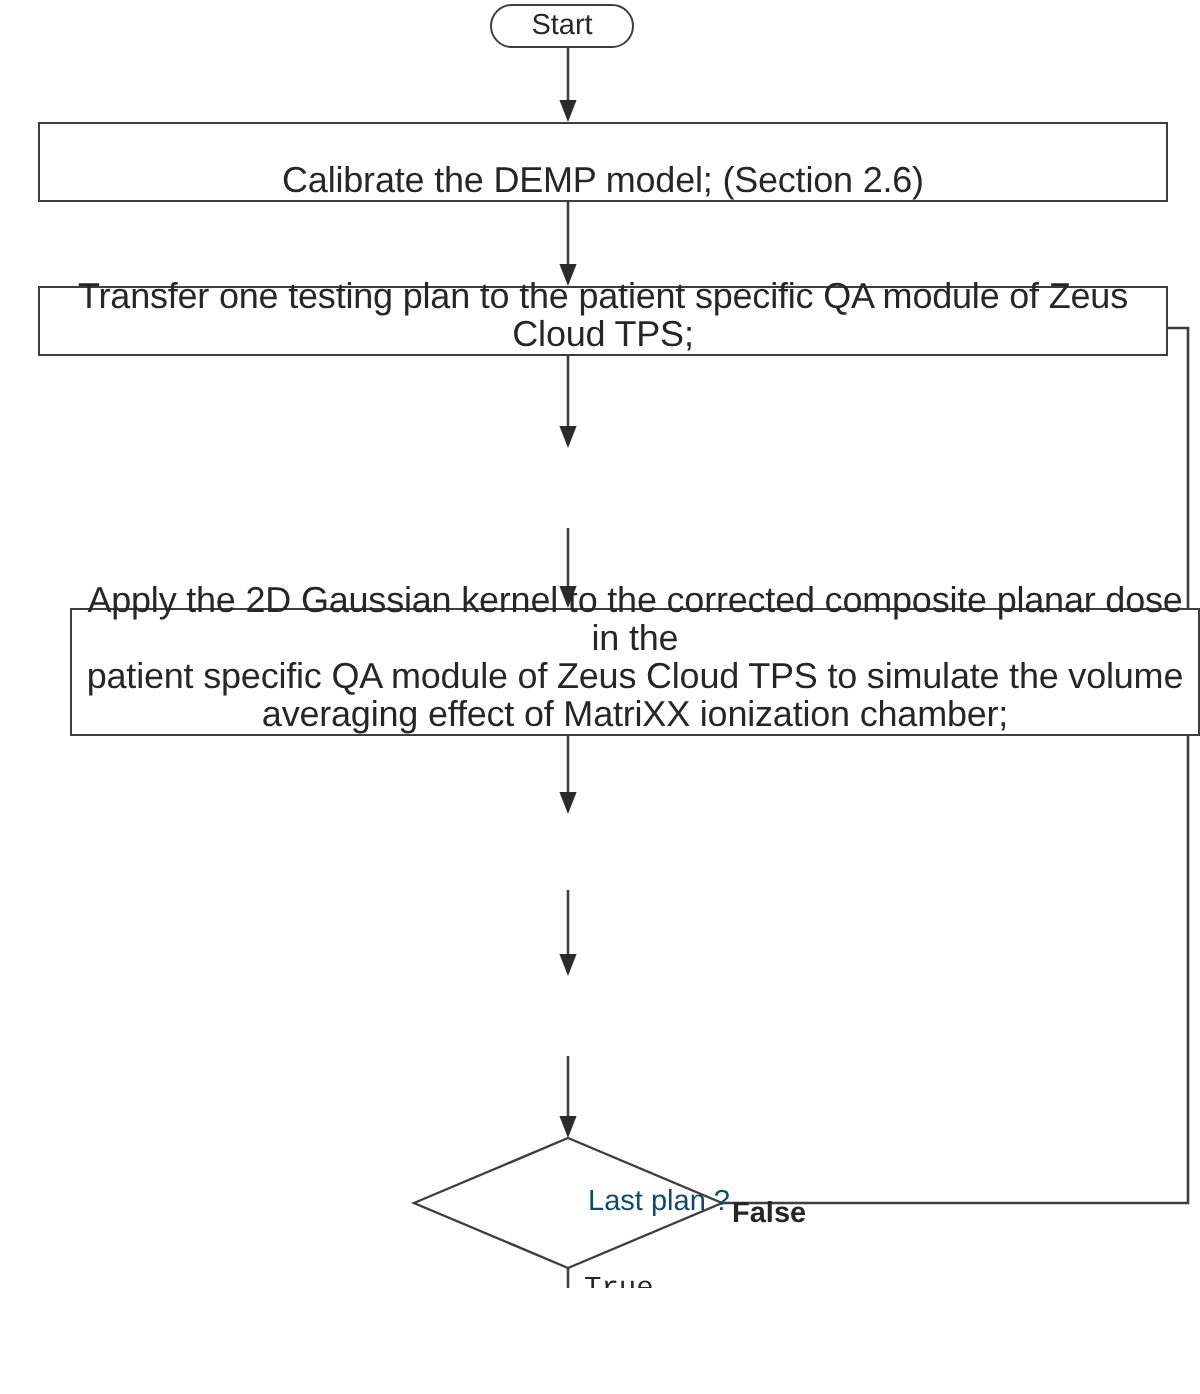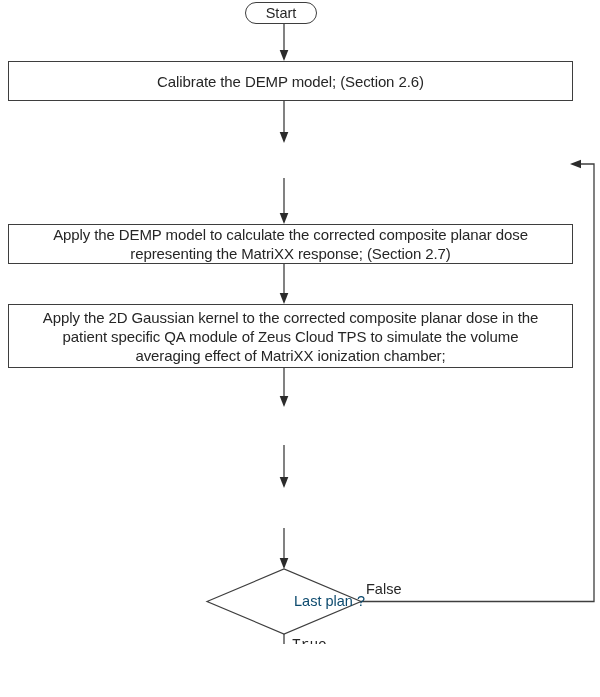--- a/index.html
+++ b/index.html
@@ -9,21 +9,21 @@
   }
   svg.wires{position:absolute;left:0;top:0;width:600px;height:697px;}
   .wire{stroke:#3e3e3e;stroke-width:1.3;fill:none;}
   .head{fill:#2b2b2b;stroke:none;}
   .diamond-shape{fill:#ffffff;stroke:#3e3e3e;stroke-width:1.2;}
   .node{
     position:absolute;box-sizing:border-box;background:#ffffff;
     border:1.2px solid #3e3e3e;display:flex;align-items:center;justify-content:center;
     text-align:center;
   }
-  .process{left:8px;width:565px;font-size:15px;line-height:19px;letter-spacing:-0.1px;}
+  .process{left:19px;width:565px;font-size:18px;line-height:19px;letter-spacing:-0.1px;align-items:flex-end;}
   .process .lbl{white-space:pre-line;}
   .terminator{border-radius:12px;font-size:14.5px;}
   .plain-label{
     position:absolute;font-size:14.5px;color:#262626;background:transparent;
     line-height:16px;
   }
   .diamond-label{
     position:absolute;left:203px;top:593px;width:162px;text-align:right;
     font-size:14.5px;color:#0c4a6e;
   }
@@ -66,37 +66,36 @@
   </svg>
 
   <div class="node terminator" style="left:245px;top:2px;width:72px;height:22px;">
     <span class="lbl">Start</span>
   </div>
 
   <div class="node process" style="top:61px;height:40px;">
     <span class="lbl">Calibrate the DEMP model; (Section 2.6)</span>
   </div>
 
-
-  <div class="node process" style="top:224px;height:40px;">
-    <span class="lbl">Apply the DEMP model to calculate the corrected composite planar dose
-representing the MatriXX response; (Section 2.7)</span>
+  <div class="node process" style="top:143px;height:35px;">
+    <span class="lbl">Transfer one testing plan to the patient specific QA module of Zeus Cloud TPS;</span>
   </div>
 
-  <div class="node process" style="top:304px;height:64px;">
+
+  <div class="node process" style="top:304px;height:64px;margin-left:16px;">
     <span class="lbl">Apply the 2D Gaussian kernel to the corrected composite planar dose in the
 patient specific QA module of Zeus Cloud TPS to simulate the volume
 averaging effect of MatriXX ionization chamber;</span>
   </div>
 
 
 
   <div class="diamond-label">Last plan ?</div>
 
-  <div class="plain-label" style="left:366px;top:581px;">False</div>
+  <div class="plain-label" style="left:366px;top:599px;font-weight:bold;">False</div>
 
   <div class="plain-label" style="left:292px;top:637px;font-family:Liberation Mono, monospace;">True</div>
 
   <div class="node terminator" style="left:245px;top:672px;width:78px;height:22px;">
     <span class="lbl">End</span>
   </div>
 
 </div>
 
 </body></html>

